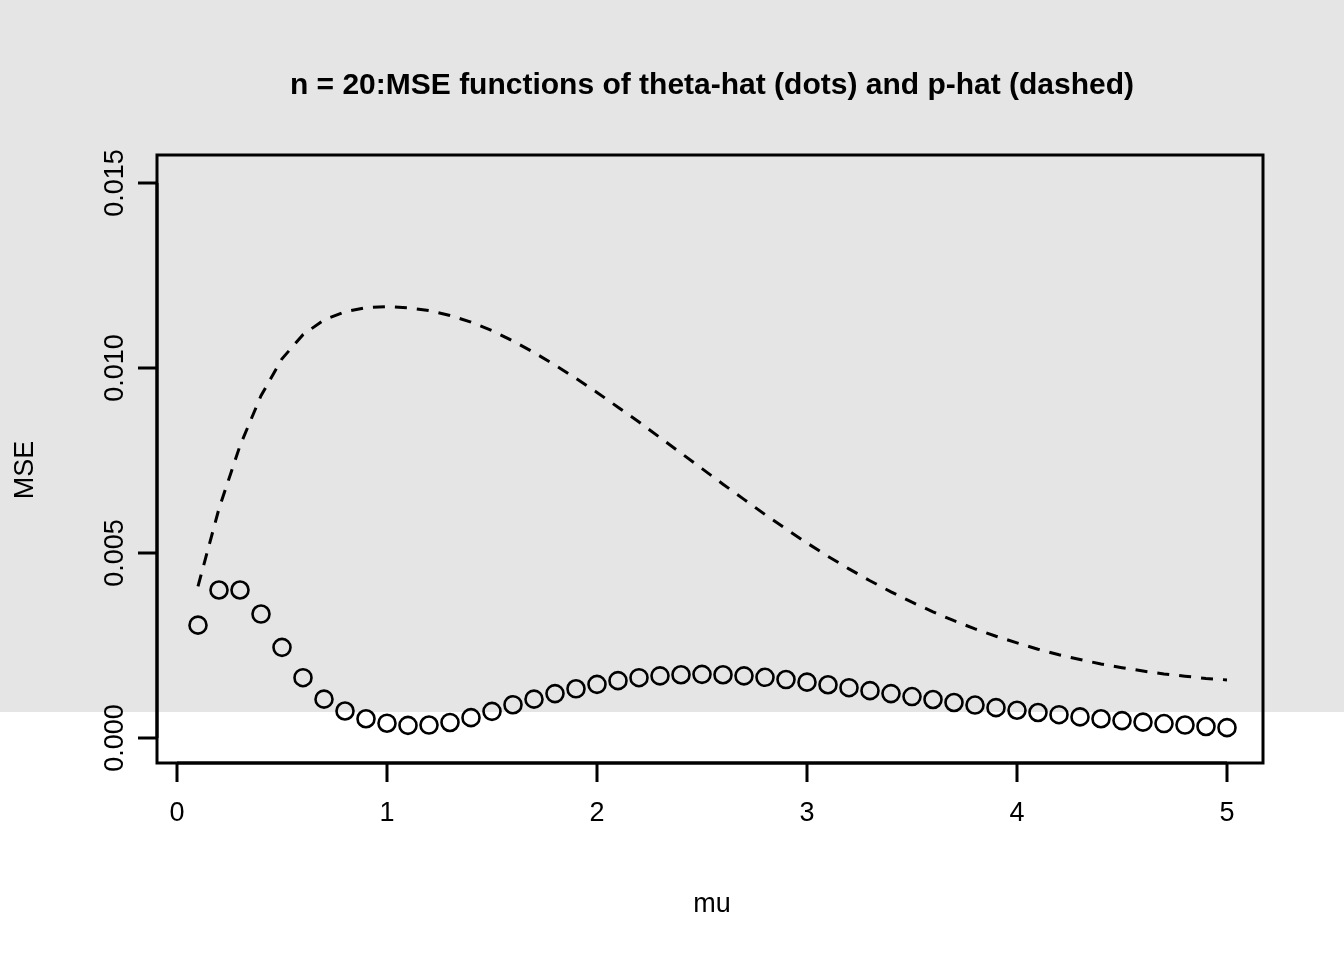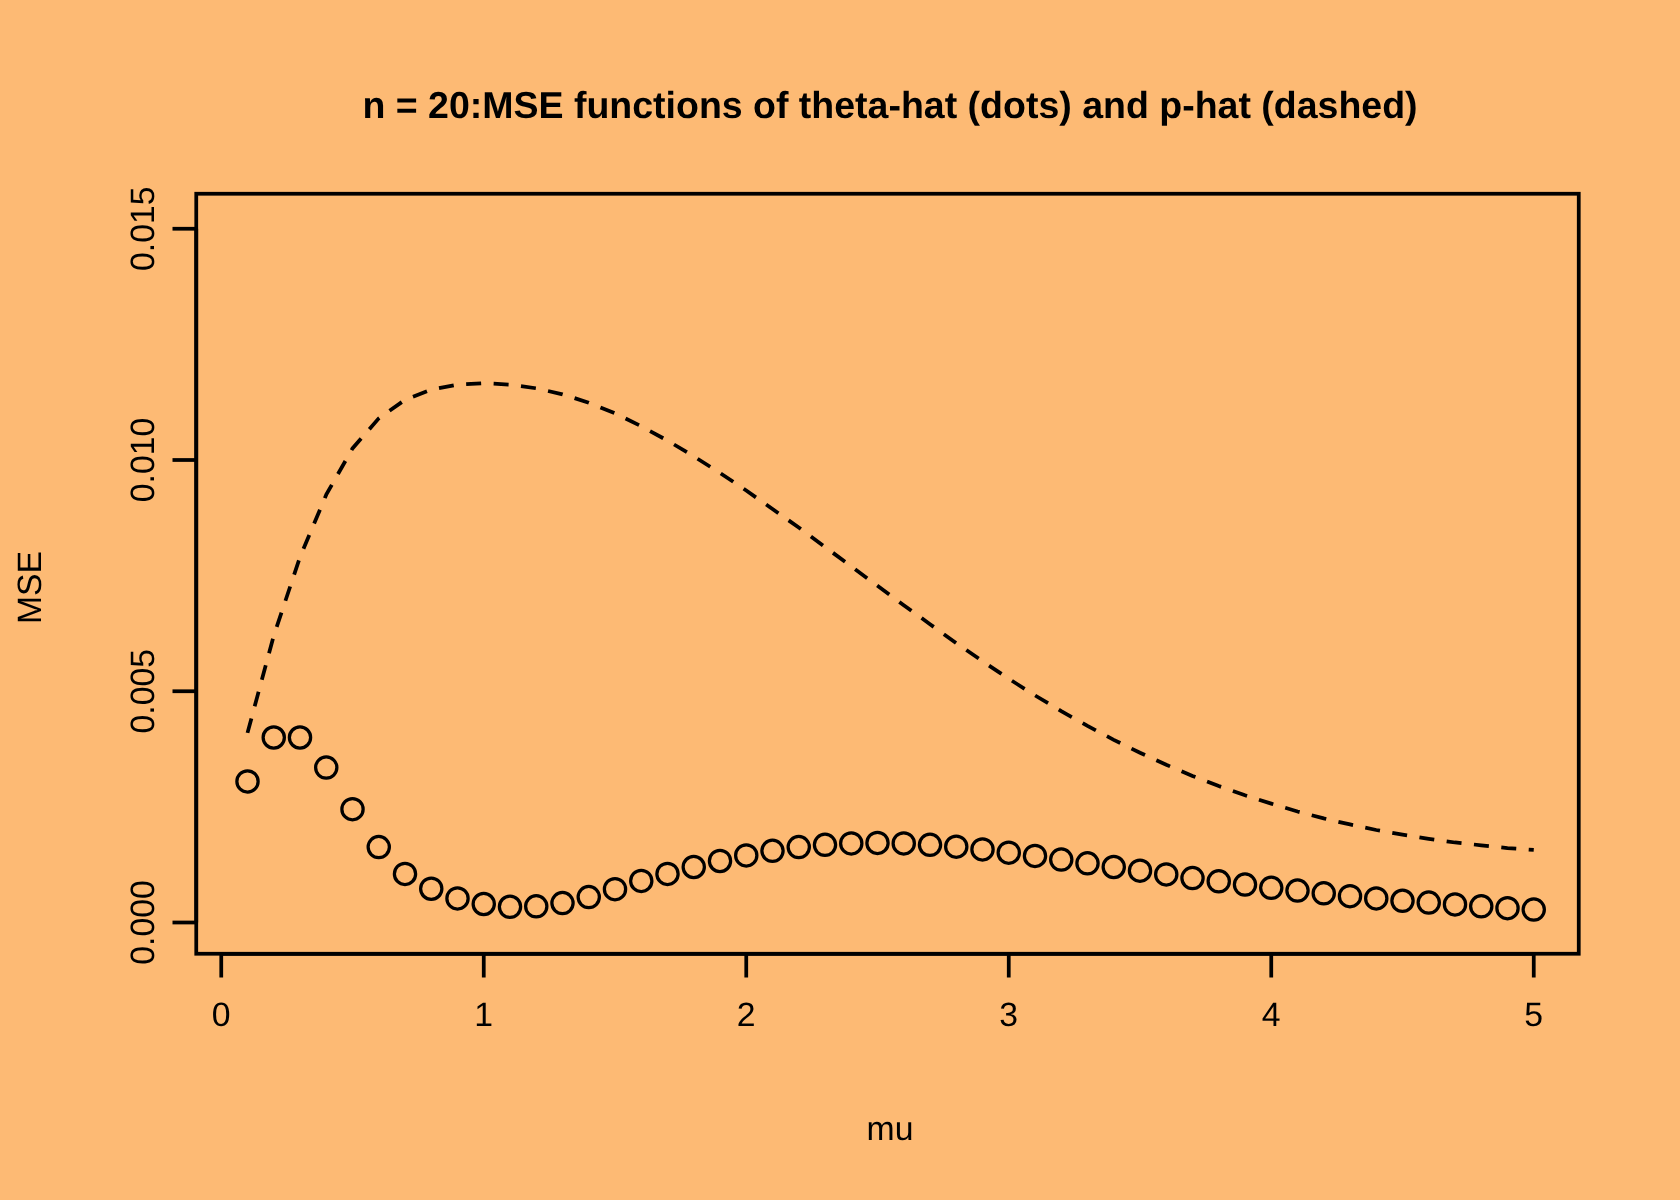--- a/index.html
+++ b/index.html
@@ -9,22 +9,22 @@
   }
   body {
     width: 1344px;
     height: 960px;
     font-family: "Liberation Sans", sans-serif;
     overflow: hidden;
   }
   #plot-root {
     position: relative;
     width: 1344px;
-    height: 960px;
-    background: #fdba74;
+    height: 712px;
+    background: #e5e5e5;
   }
   #chart-svg {
     display: block;
     width: 1344px;
     height: 960px;
   }
   .plot-title {
     font-family: "Liberation Sans", sans-serif;
     font-weight: bold;
     font-size: 30px;

